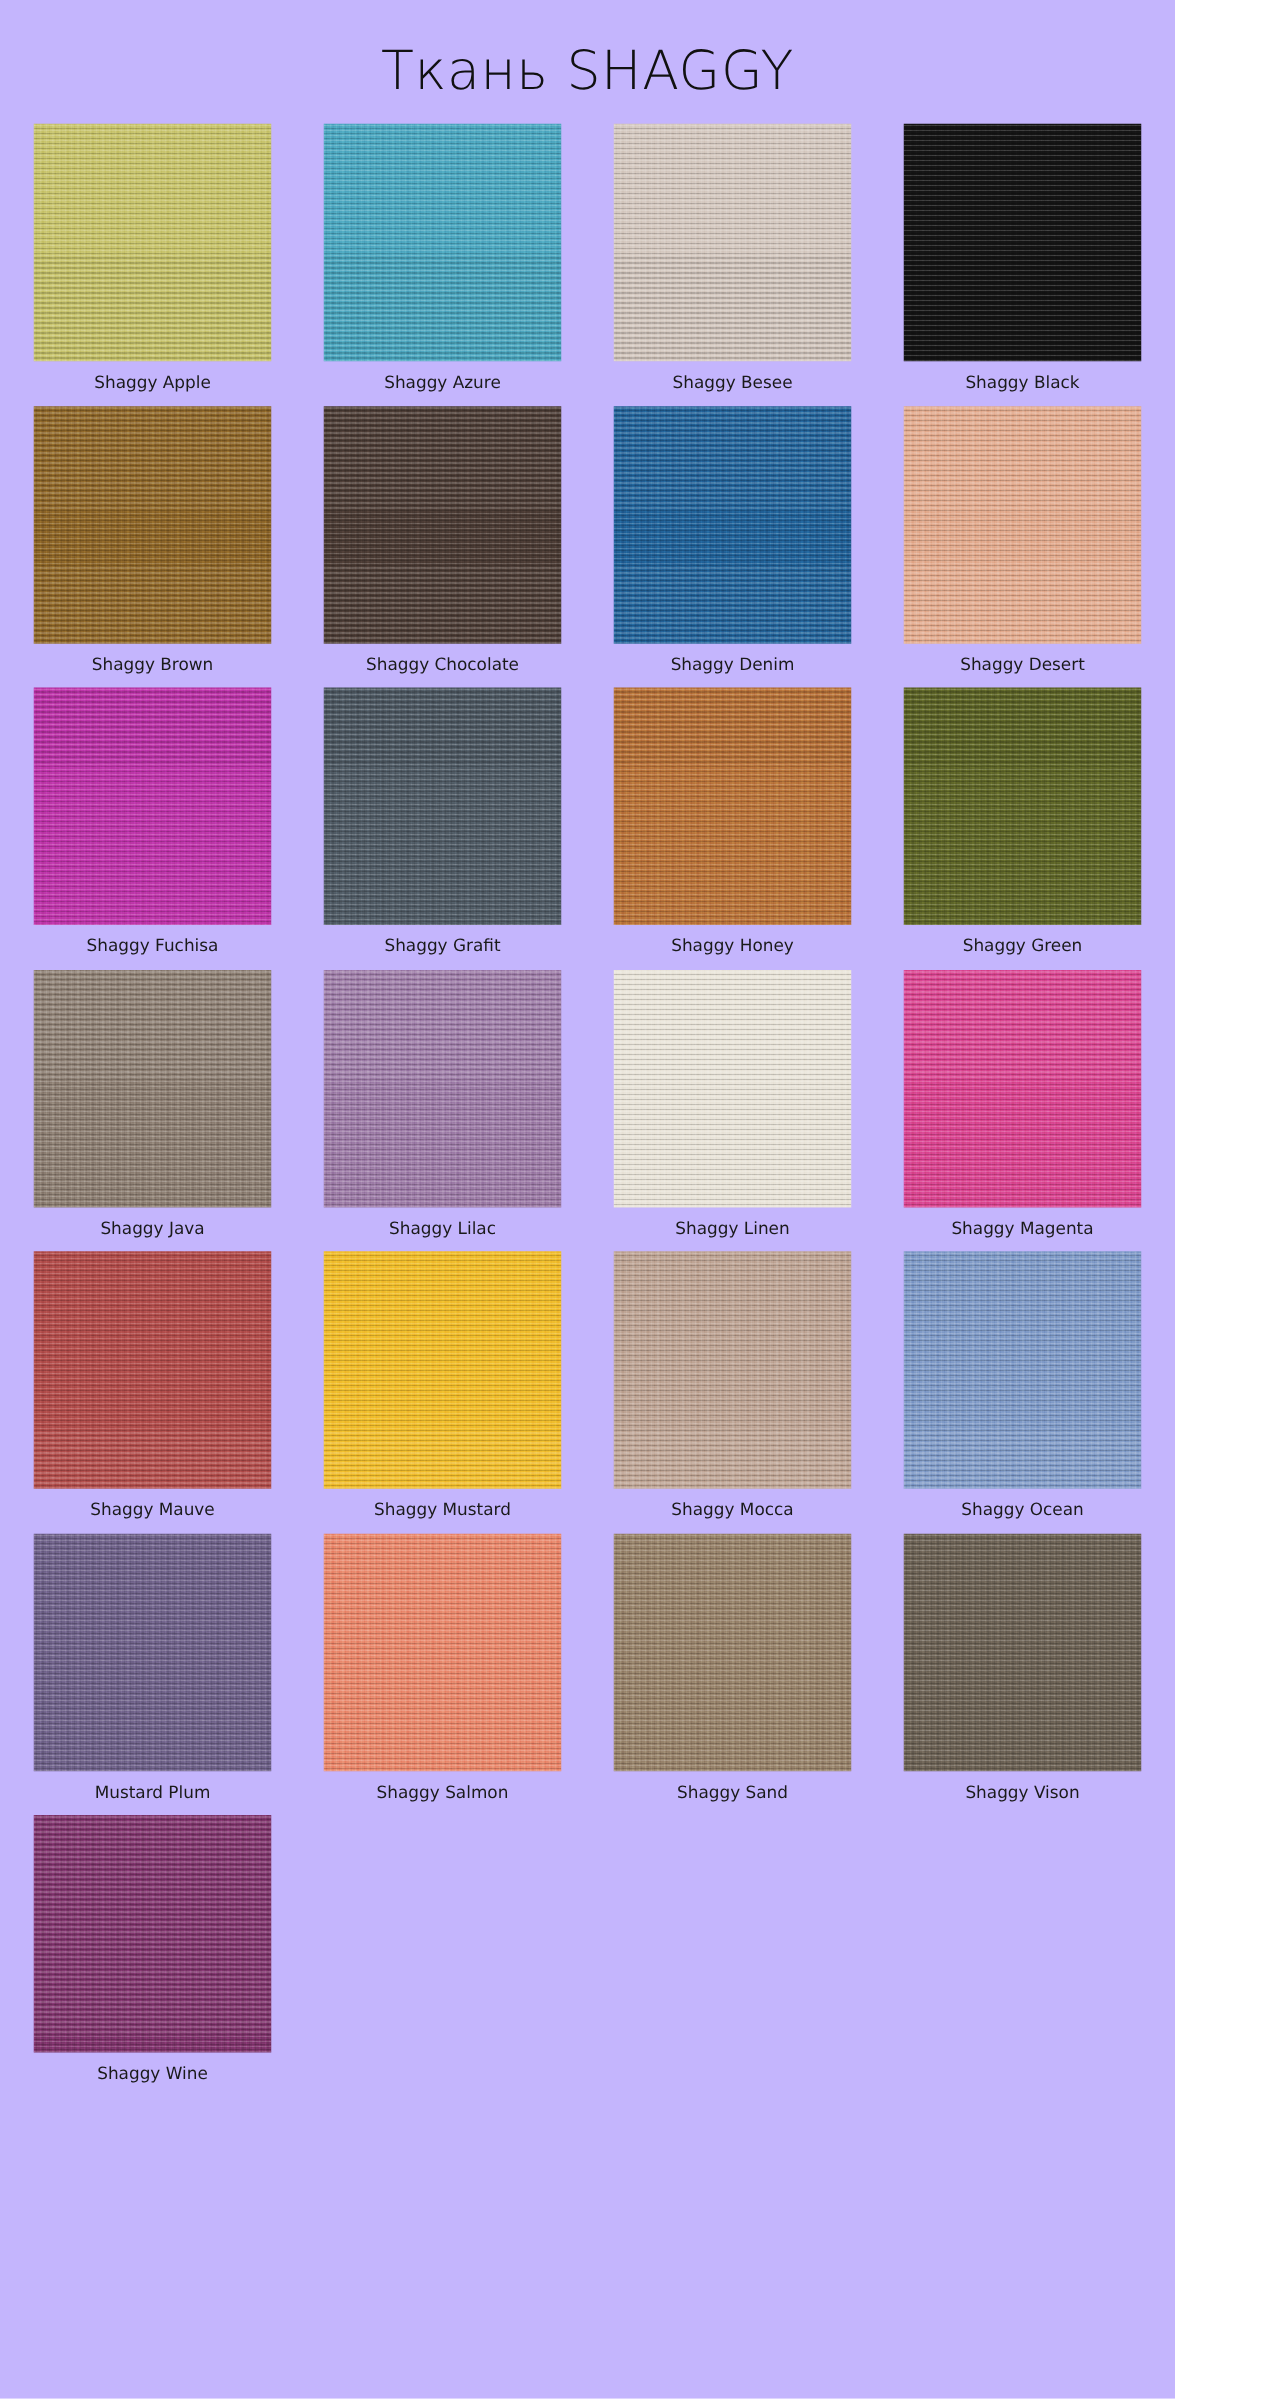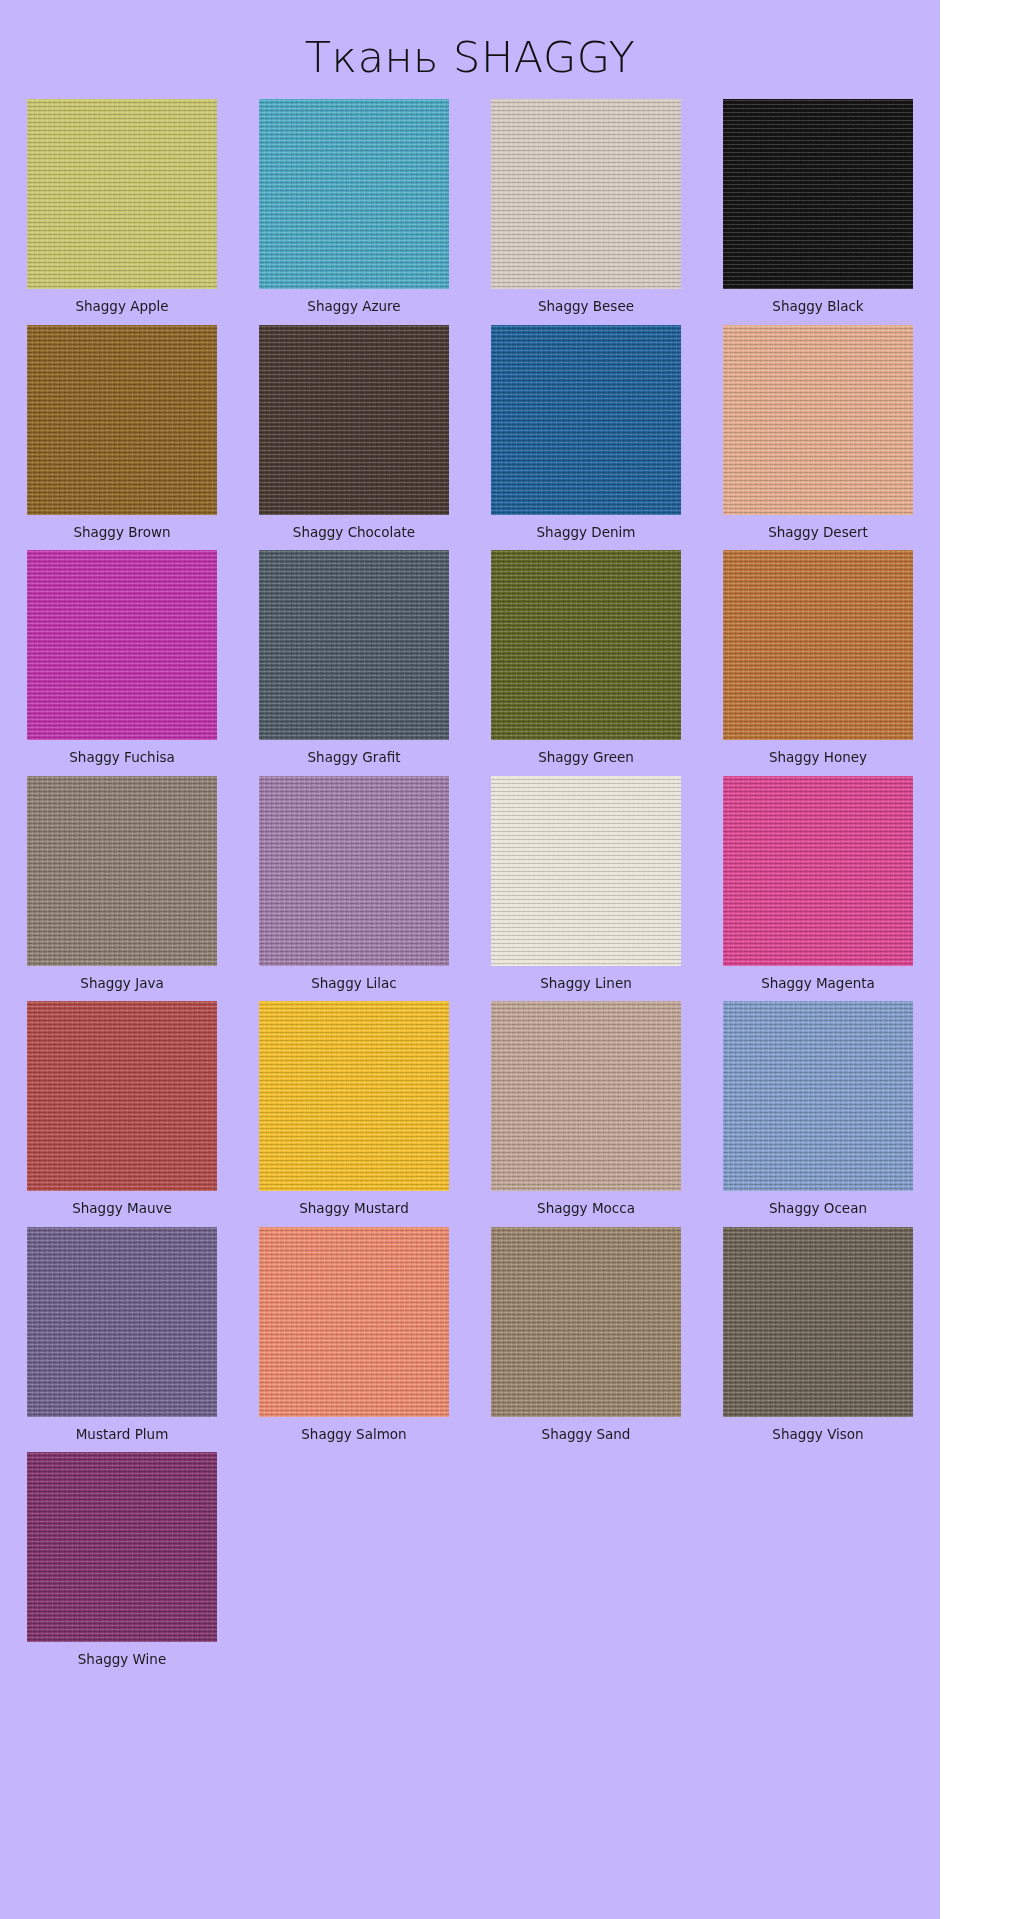--- a/index.html
+++ b/index.html
@@ -168,28 +168,28 @@
       </div>
       <div class="swatch-cell">
         <div class="swatch-chip" style="background-color: rgb(189, 53, 168);"></div>
         <div class="swatch-label">Shaggy Fuchisa</div>
       </div>
       <div class="swatch-cell">
         <div class="swatch-chip" style="background-color: rgb(79, 90, 100);"></div>
         <div class="swatch-label">Shaggy Grafit</div>
       </div>
       <div class="swatch-cell">
+        <div class="swatch-chip" style="background-color: rgb(184, 114, 58);"></div>
+        <div class="swatch-label">Shaggy Honey</div>
+      </div>
+      <div class="swatch-cell">
         <div class="swatch-chip" style="background-color: rgb(93, 100, 40);"></div>
         <div class="swatch-label">Shaggy Green</div>
       </div>
       <div class="swatch-cell">
-        <div class="swatch-chip" style="background-color: rgb(184, 114, 58);"></div>
-        <div class="swatch-label">Shaggy Honey</div>
-      </div>
-      <div class="swatch-cell">
         <div class="swatch-chip" style="background-color: rgb(139, 125, 113);"></div>
         <div class="swatch-label">Shaggy Java</div>
       </div>
       <div class="swatch-cell">
         <div class="swatch-chip" style="background-color: rgb(156, 123, 166);"></div>
         <div class="swatch-label">Shaggy Lilac</div>
       </div>
       <div class="swatch-cell">
         <div class="swatch-chip" style="background-color: rgb(233, 228, 217);"></div>
         <div class="swatch-label">Shaggy Linen</div>

